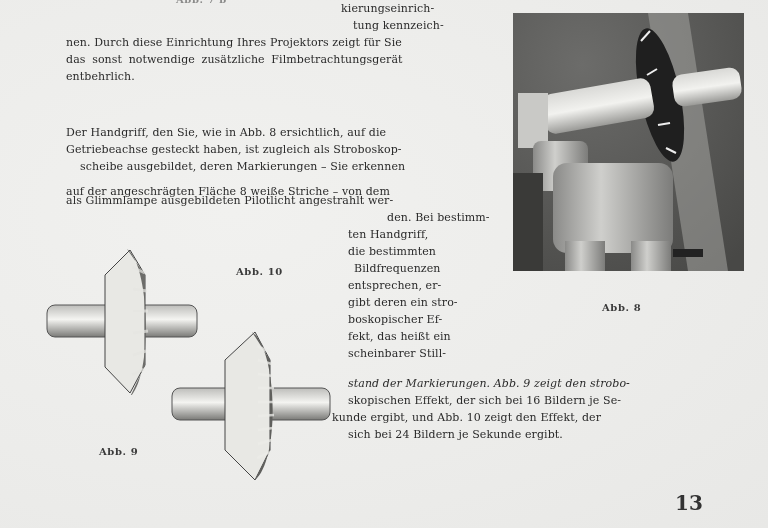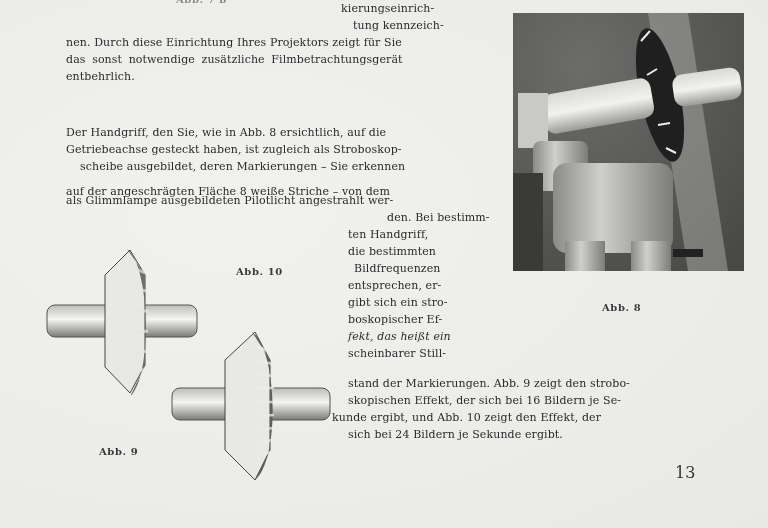--- a/index.html
+++ b/index.html
@@ -8,21 +8,21 @@
     background:#eeeeec;
     font-family:"DejaVu Serif", serif;
     color:#2a2a2a;
   }
   .page { position:absolute; inset:0; background:
       radial-gradient(ellipse at 30% 40%, #f1f1ef 0%, #ececea 60%, #e8e8e6 100%); }
   .t { position:absolute; font-size:11px; line-height:17px; white-space:nowrap; letter-spacing:0.1px; }
   .j { display:flex; justify-content:space-between; }
   .caption { position:absolute; font-size:10px; font-weight:bold; color:#3a3a3a; letter-spacing:0.6px; }
   .heading { position:absolute; font-size:13.5px; font-weight:bold; color:#1d1d1d; }
-  .pagenum { position:absolute; font-size:16px; font-weight:normal; color:#333; }
+  .pagenum { position:absolute; font-size:20px; font-weight:bold; color:#333;margin-top:28px; }
   .photo { position:absolute; left:513px; top:13px; width:231px; height:258px; background:#5a5a58; overflow:hidden; }
 </style>
 </head>
 <body>
 
 <div class="page">
 
   <div class="caption" style="left:176px;top:-6px;opacity:.55;">Abb. 7 b</div>
 
   <div>
@@ -41,26 +41,26 @@
     <div class="t" style="left:66px;top:141px;">Getriebeachse gesteckt haben, ist zugleich als Stroboskop-</div>
     <div class="t" style="left:80px;top:158px;">scheibe ausgebildet, deren Markierungen – Sie erkennen</div>
     <div class="t" style="left:66px;top:175px;margin-top:8px;">auf der angeschrägten Fläche 8 weiße Striche – von dem</div>
     <div class="t" style="left:66px;top:192px;">als Glimmlampe ausgebildeten Pilotlicht angestrahlt wer-</div>
 
     <div class="t" style="left:348px;top:209px;margin-left:39px;">den. Bei bestimm-</div>
     <div class="t" style="left:348px;top:226px;">ten   Handgriff,</div>
     <div class="t" style="left:348px;top:243px;">die   bestimmten</div>
     <div class="t" style="left:354px;top:260px;">Bildfrequenzen</div>
     <div class="t" style="left:348px;top:277px;">entsprechen,   er-</div>
-    <div class="t" style="left:348px;top:294px;">gibt sich ein stro-</div>
+    <div class="t" style="left:348px;top:294px;">gibt deren ein stro-</div>
     <div class="t" style="left:348px;top:311px;">boskopischer   Ef-</div>
-    <div class="t" style="left:348px;top:328px;font-style:italic;">fekt, das heißt ein</div>
+    <div class="t" style="left:348px;top:328px;">fekt, das heißt ein</div>
     <div class="t" style="left:348px;top:345px;">scheinbarer   Still-</div>
 
-    <div class="t" style="left:348px;top:375px;">stand der Markierungen. Abb. 9 zeigt den strobo-</div>
+    <div class="t" style="left:348px;top:375px;font-style:italic;">stand der Markierungen. Abb. 9 zeigt den strobo-</div>
     <div class="t" style="left:348px;top:392px;">skopischen Effekt, der sich bei 16 Bildern je Se-</div>
     <div class="t" style="left:332px;top:409px;">kunde ergibt, und Abb. 10 zeigt den Effekt, der</div>
     <div class="t" style="left:348px;top:426px;">sich bei 24 Bildern je Sekunde ergibt.</div>
   </div>
 
   <div class="photo">
     <svg width="231" height="258" viewBox="0 0 231 258">
       <defs>
         <linearGradient id="cyl" x1="0" y1="0" x2="0" y2="1">
           <stop offset="0" stop-color="#d9d9d6"></stop>

